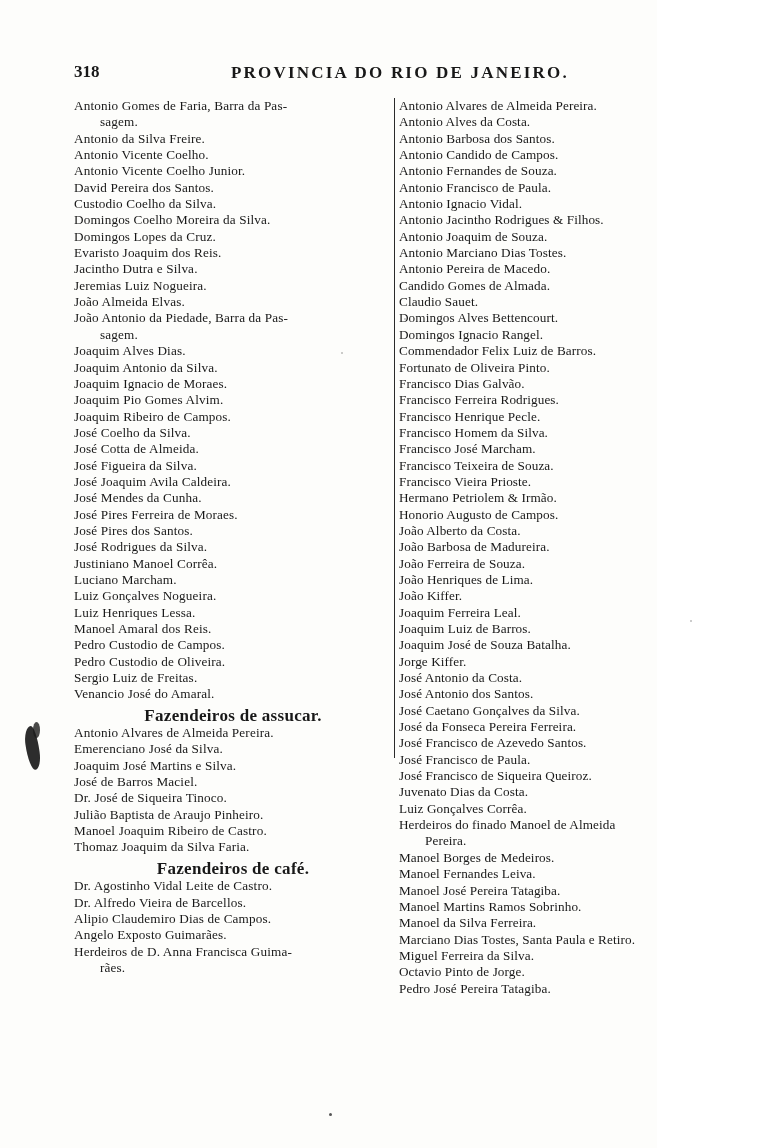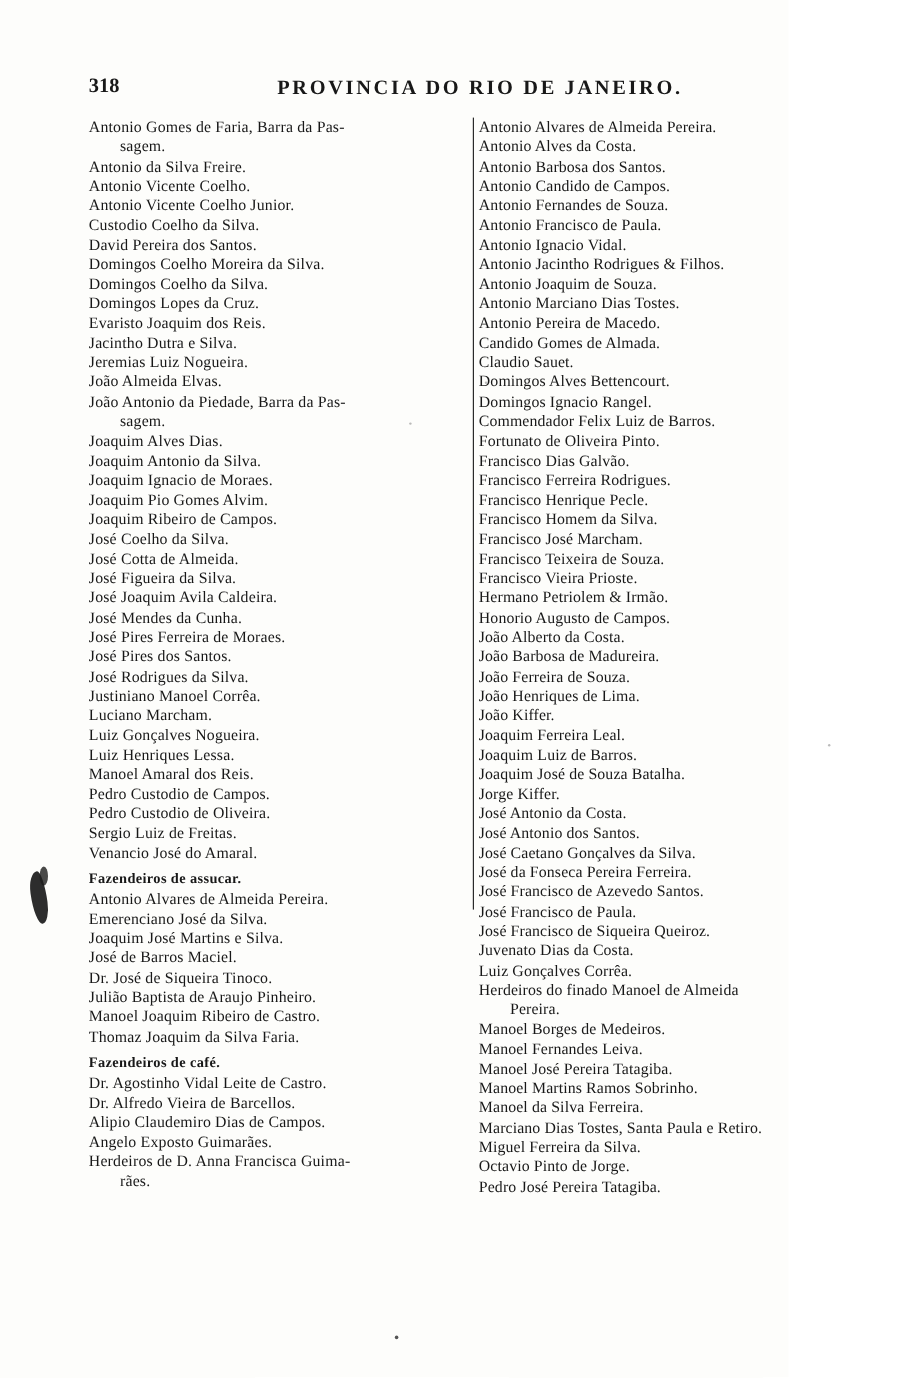--- a/index.html
+++ b/index.html
@@ -84,22 +84,23 @@
     margin: 0;
     padding: 0;
     white-space: normal;
     text-indent: 0;
   }
   .entry.cont {
     padding-left: 26px;
   }
   .subhead {
     margin: 5px 0 1px 0;
+    text-align: center;
     font-weight: bold;
-    font-size: 12px;
+    font-size: 17px;
     letter-spacing: 0.3px;
   }
   .col-left .entry { letter-spacing: 0.15px; }
   .col-right .entry { letter-spacing: 0.1px; }
   
   .blot {
     position: absolute;
     left: 26px;
     top: 726px;
     width: 13px;
@@ -149,24 +150,23 @@
   <div class="columns">
 
     <div class="rule"></div>
 
     <div class="col col-left">
       <div class="entry">Antonio Gomes de Faria, Barra da Pas-</div>
       <div class="entry cont">sagem.</div>
       <div class="entry">Antonio da Silva Freire.</div>
       <div class="entry">Antonio Vicente Coelho.</div>
       <div class="entry">Antonio Vicente Coelho Junior.</div>
+      <div class="entry">David Pereira dos Santos.</div>
       <div class="entry">Custodio Coelho da Silva.</div>
-      <div class="entry">David Pereira dos Santos.</div>
       <div class="entry">Domingos Coelho Moreira da Silva.</div>
-      <div class="entry">Domingos Coelho da Silva.</div>
       <div class="entry">Domingos Lopes da Cruz.</div>
       <div class="entry">Evaristo Joaquim dos Reis.</div>
       <div class="entry">Jacintho Dutra e Silva.</div>
       <div class="entry">Jeremias Luiz Nogueira.</div>
       <div class="entry">João Almeida Elvas.</div>
       <div class="entry">João Antonio da Piedade, Barra da Pas-</div>
       <div class="entry cont">sagem.</div>
       <div class="entry">Joaquim Alves Dias.</div>
       <div class="entry">Joaquim Antonio da Silva.</div>
       <div class="entry">Joaquim Ignacio de Moraes.</div>

